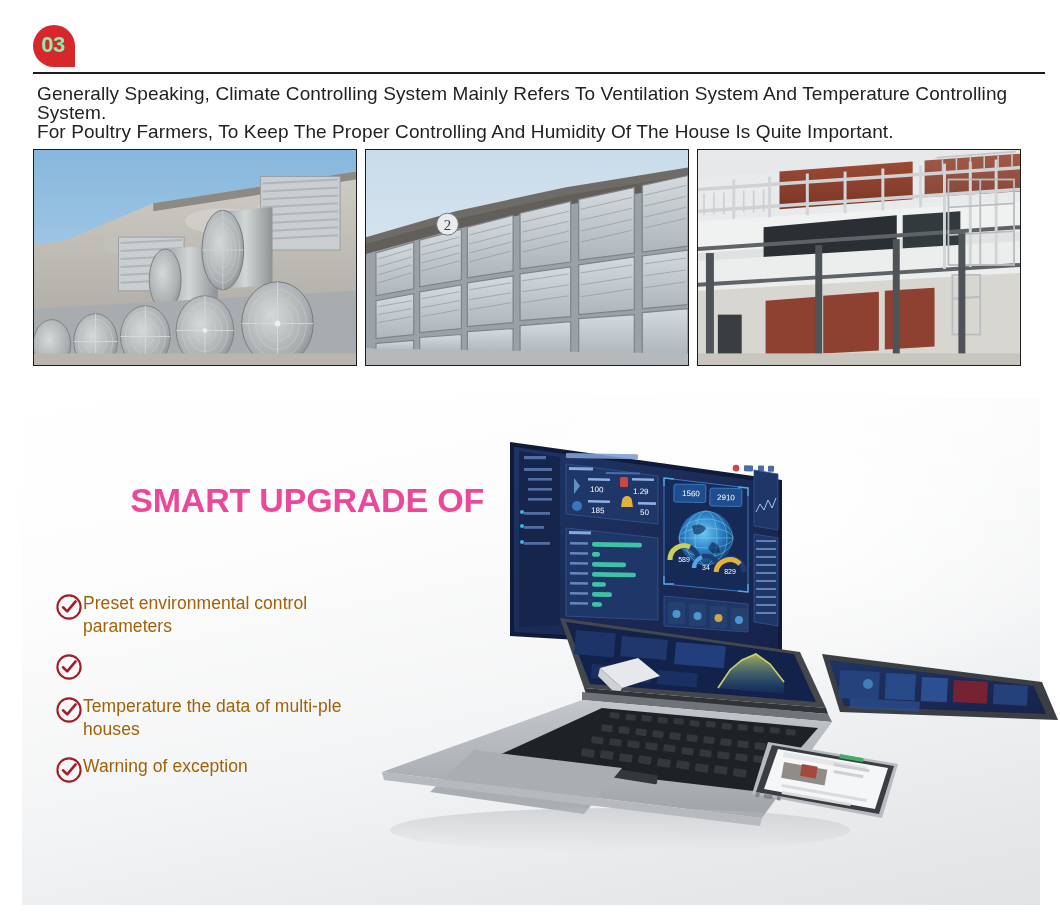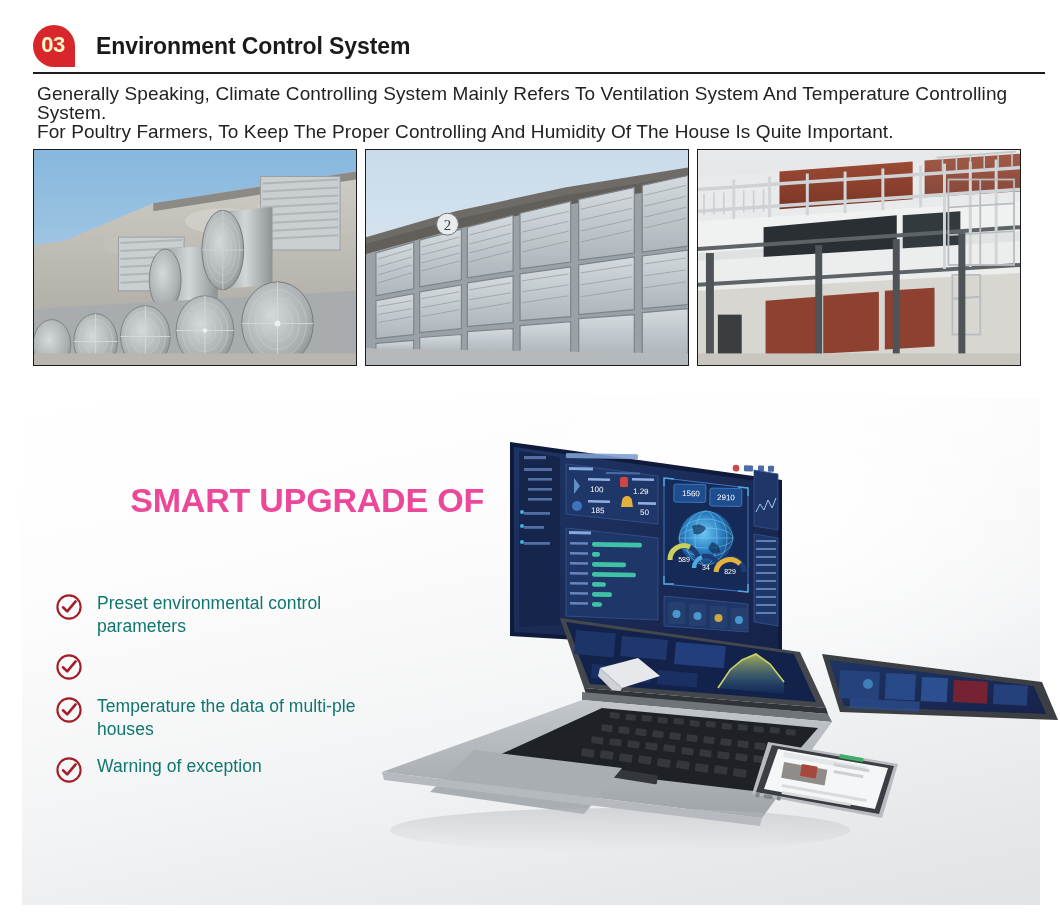--- a/index.html
+++ b/index.html
@@ -19,21 +19,21 @@
   }
   .badge {
     position: relative;
     width: 42px; height: 42px;
     background: #d8272c;
     border-radius: 50% 50% 0 50%;
     display: flex; align-items: center; justify-content: center;
     flex: none;
   }
   .badge-num {
-    color: #fef9c3;
+    color: #86efac;
     font-size: 22px;
     font-weight: 700;
     letter-spacing: -0.5px;
     line-height: 1;
     position: relative; top: -1px; left: -1px;
     font-family: "Liberation Sans", sans-serif;
   }
   .sec-title {
     margin-left: 21px;
     font-size: 23px;
@@ -102,45 +102,43 @@
     width: 340px;
   }
   .feat {
     display: flex;
     align-items: flex-start;
     margin-bottom: 14px;
   }
   .feat:last-child { margin-bottom: 0; }
   .check-icon { flex: none; width: 28px; height: 28px; margin-top: 1px; }
   .feat-text {
-    margin-left: 14px;
     font-size: 17.5px;
     line-height: 23px;
-    color: #0f766e;
+    color: #a16207;
     letter-spacing: 0.05px;
   }
 
   
   .devices {
     position: absolute; left: 370px; top: 420px;
     width: 690px; height: 480px;
     pointer-events: none;
   }
   .devices svg { display: block; width: 100%; height: 100%; }
 </style>
 </head>
 <body>
 
 <div class="page">
 
   <div class="sec-head">
     <div class="badge">
       <span class="badge-num">03</span>
     </div>
-    <div class="sec-title">Environment Control System</div>
   </div>
   <div class="divider"></div>
 
   <div class="intro">
     <span>Generally Speaking, Climate Controlling System Mainly Refers To Ventilation System And Temperature Controlling System.</span>
     <span>For Poultry Farmers, To Keep The Proper Controlling And Humidity Of The House Is Quite Important.</span>
   </div>
 
   <div class="photos">
 

